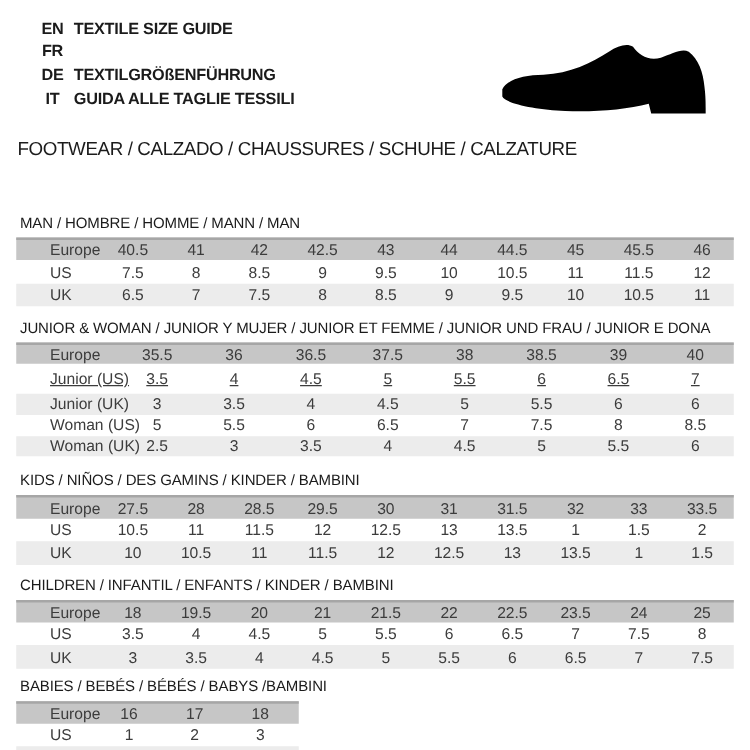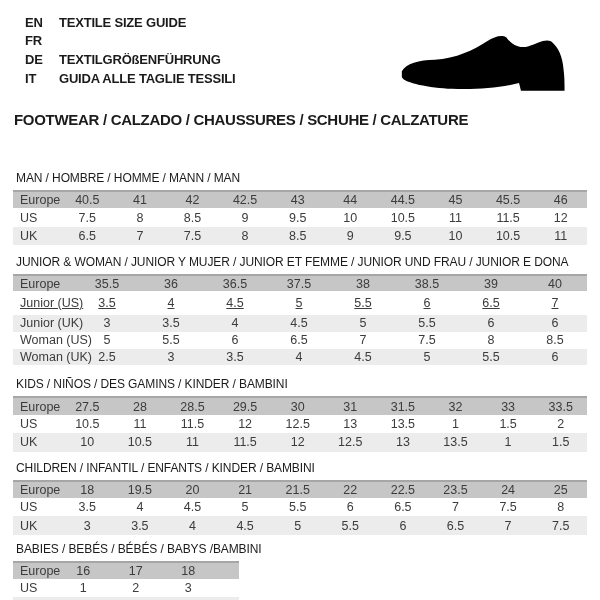--- a/index.html
+++ b/index.html
@@ -1,36 +1,36 @@
 <!DOCTYPE html>
 <html style="--header-bg: #c6c6c6; --header-border: #a6a6a6; --alt-bg: #ececec; --text: #3c3c3c; --title-text: #1b1b1b; --shoe: #000000;"><head>
 <meta charset="utf-8">
 <style>
   * { margin:0; padding:0; box-sizing:border-box; }
   html,body { width:600px; height:600px; background:#fff; }
   body { font-family:"Liberation Sans", sans-serif; color:var(--text,#3c3c3c); }
   .page { position:relative; width:600px; height:600px; overflow:hidden; background:#fff; }
 
   
-  .lang-list { position:absolute; left:25px; top:13px; }
+  .lang-list { position:absolute; left:25px; top:13px;text-align:center; }
   .lang-row { display:flex; height:18.6px; align-items:center; font-weight:bold;
               font-size:13px; color:var(--title-text,#1b1b1b); letter-spacing:-0.2px; }
   .lang-code { width:34px; flex:0 0 34px; }
   .lang-label { white-space:nowrap; }
-  .category-title { position:absolute; left:14px; top:111px; font-size:15px; font-weight:bold;
+  .category-title { position:absolute; left:14px; top:111px; font-size:15px; font-weight:normal;
                     color:var(--title-text,#1b1b1b); letter-spacing:-0.3px; white-space:nowrap; }
   .shoe { position:absolute; left:391px; top:21px; width:196px; height:92px; }
   .shoe svg { width:100%; height:100%; display:block; }
 
   
   .tables { position:absolute; left:13px; top:171px; width:574px; }
   .section-title { font-weight:normal; font-size:12px; color:var(--title-text,#1b1b1b);
                    letter-spacing:-0.1px; padding-left:3px; white-space:nowrap; height:14px; line-height:14px; }
   .stable { margin-top:5px; }
-  .srow { display:grid; align-items:center; font-size:12.5px; color:var(--text,#3c3c3c); }
+  .srow { display:grid; align-items:center; font-size:12.5px; color:var(--text,#3c3c3c);padding-left:20px; }
   .srow.head { background:var(--header-bg,#c6c6c6); border-top:2px solid var(--header-border,#a6a6a6); }
   .srow.alt  { background:var(--alt-bg,#ececec); }
   .cell { text-align:center; white-space:nowrap; }
   .cell.label { text-align:left; padding-left:7px; }
   .spacer { }
 
   .sec-man      { margin-top:0; }
   .sec-junior   { margin-top:10px; }
   .sec-kids     { margin-top:12px; }
   .sec-children { margin-top:9px; }

